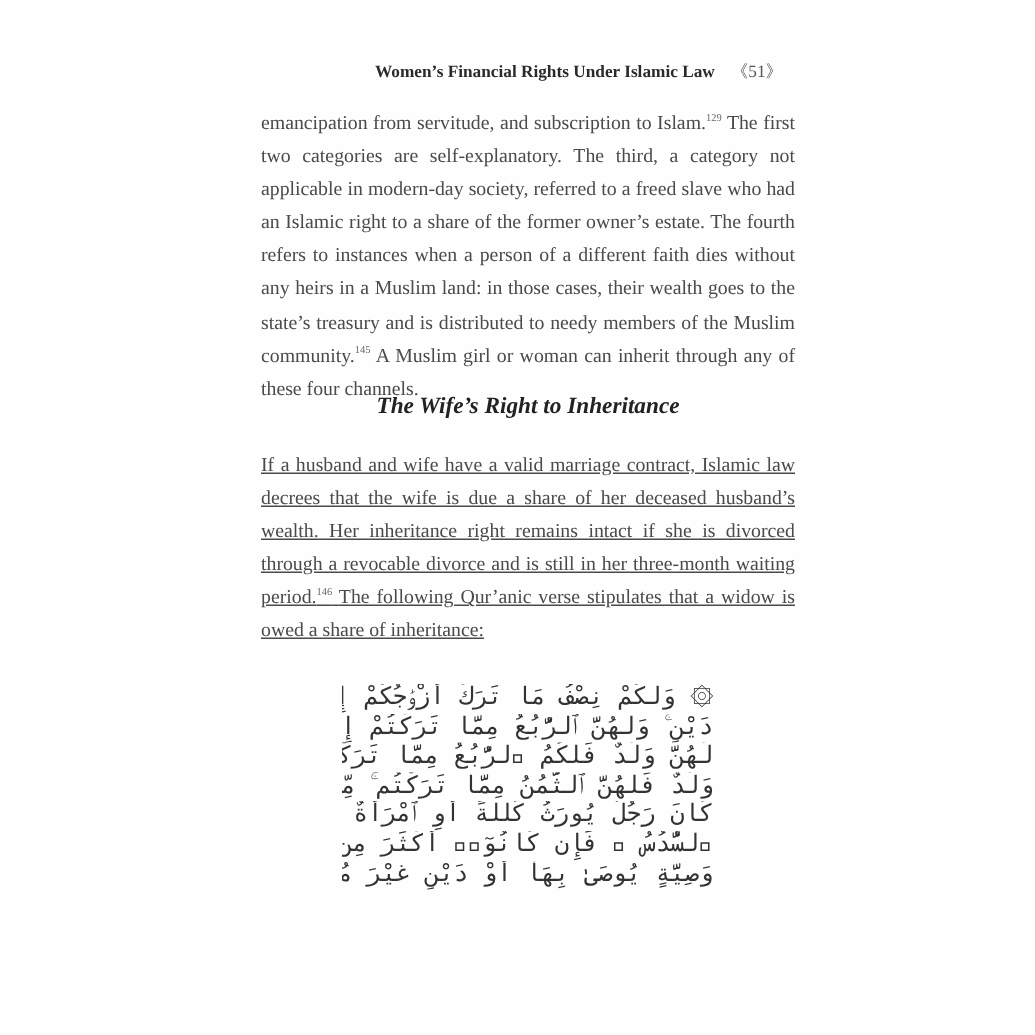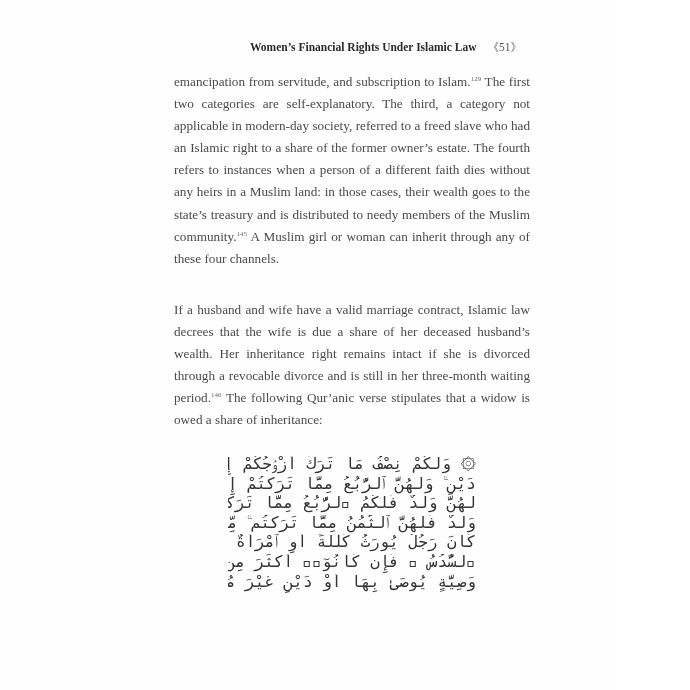--- a/index.html
+++ b/index.html
@@ -14,21 +14,21 @@
       font-size: 11.5px; font-weight: bold; color: #2a2a2a; white-space: nowrap;
     }
     .running-head .pg { margin-left: 8px; font-weight: normal; color: #555; }
     .body-text {
       position: absolute; left: 174px; width: 356px;
       font-size: 13.2px; line-height: 22.1px; color: #4a4a4a;
       text-align: justify;
     }
     .body-text p { margin: 0; }
     .p1 { top: 71px; }
-    .p2 { top: 299px; }
+    .p2 { top: 299px; text-decoration: underline; }
     sup { font-size: 7px; line-height: 0; vertical-align: super; color: #6a6a6a; }
     .section-heading {
       position: absolute; top: 262px; left: 174px; width: 356px; text-align: center;
       font-size: 15.5px; font-weight: bold; font-style: italic; color: #222;
     }
     .arabic-block {
       position: absolute; top: 422px; left: 228px; width: 248px; height: 140px;
       direction: rtl; text-align: justify;
       font-family: Liberation Mono, monospace;
       font-size: 16px; line-height: 19.6px; color: #333; margin-top: 34px;
@@ -50,20 +50,21 @@
   </div>
 
   <div class="body-text p1">
     <p>
       <span>emancipation from servitude, and subscription to Islam.</span><sup>129</sup>
       <span>The first two categories are self-explanatory. The third, a category not applicable in modern-day society, referred to a freed slave who had an Islamic right to a share of the former owner’s estate. The fourth refers to instances  when a person of a different faith dies without any heirs in a Muslim land: in those cases, their wealth goes to the state’s treasury and is distributed to needy members of the Muslim community.</span><sup>145</sup>
       <span>A Muslim girl or woman can inherit through any of these four channels.</span>
     </p>
   </div>
 
+  <div class="section-heading">The Wife’s Right to Inheritance</div>
 
   <div class="body-text p2">
     <p>
       <span>If a husband and wife have a valid marriage contract, Islamic law decrees that the wife is due a share of her deceased husband’s wealth. Her inheritance right remains intact if she is divorced through a revocable divorce and is still in her three-month waiting period.</span><sup>146</sup>
       <span>The following Qur’anic verse stipulates that a widow is owed a share of inheritance:</span>
     </p>
   </div>
 
   <div class="arabic-block">
     <span class="arabic-line">۞ وَلَكُمْ نِصْفُ مَا تَرَكَ أَزْوَٰجُكُمْ إِن لَّمْ يَكُن لَّهُنَّ وَلَدٌ ۚ فَإِن كَانَ</span>

